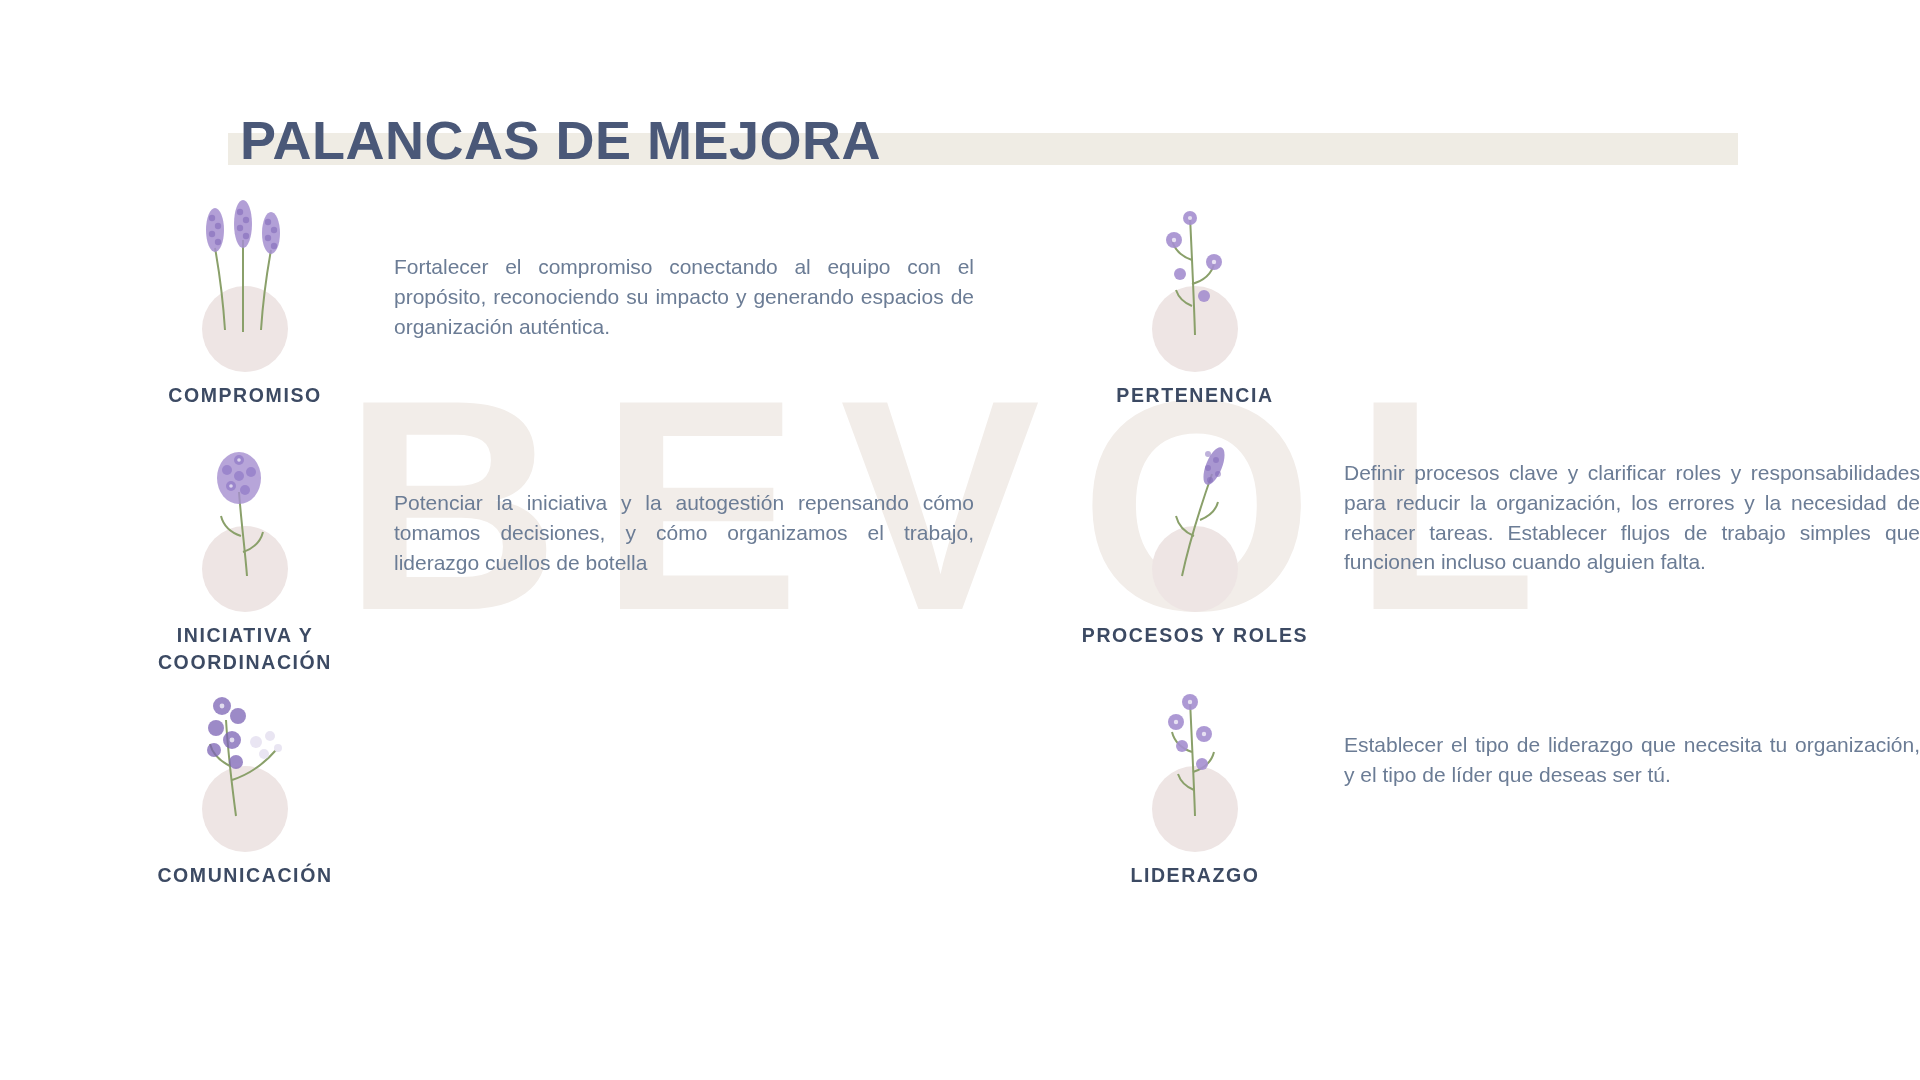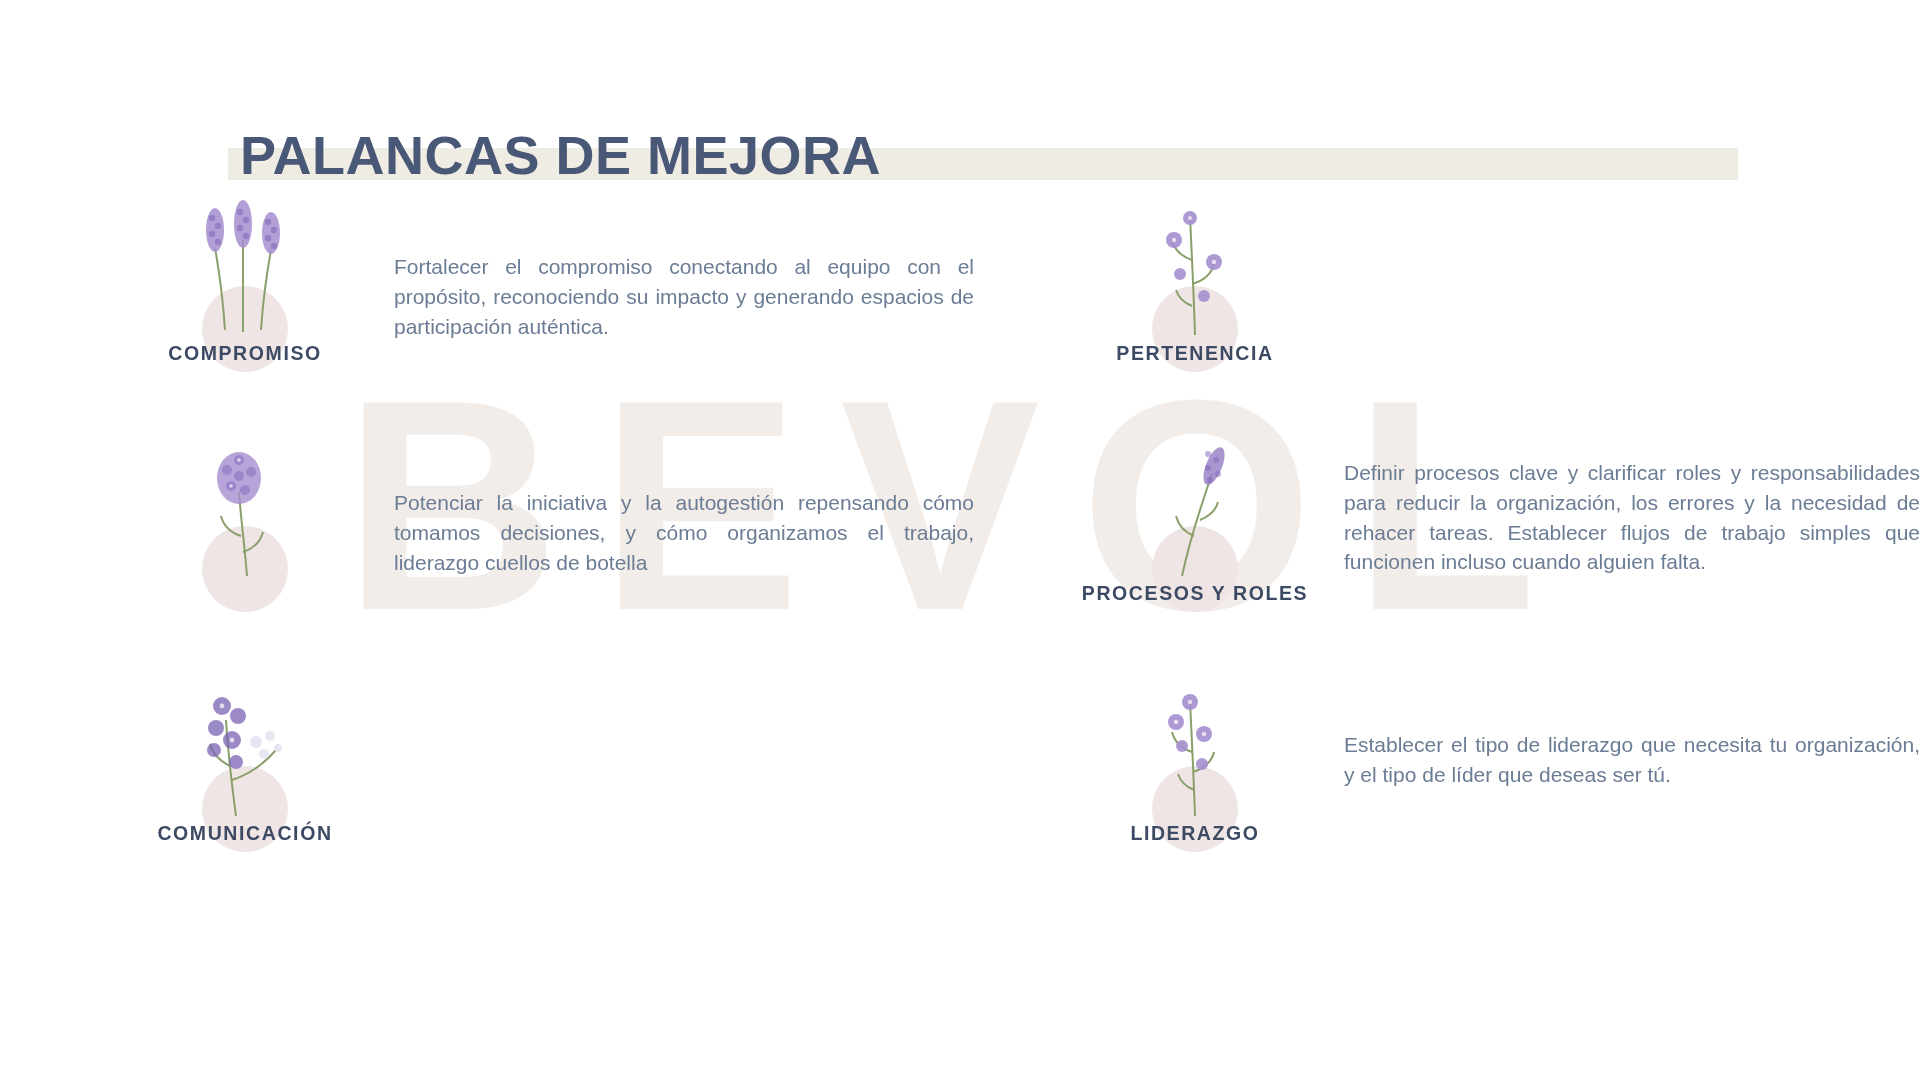--- a/index.html
+++ b/index.html
@@ -36,21 +36,21 @@
     line-height: 1;
     user-select: none;
     z-index: 0;
     white-space: nowrap;
   }
 
   
   .title-wrap {
     position: absolute;
     left: 228px;
-    top: 120px;
+    top: 105px;
     width: 1520px;
     height: 70px;
     z-index: 2;
   }
   .title-bar {
     position: absolute;
     left: 0;
     top: 28px;
     width: 1510px;
     height: 32px;
@@ -114,20 +114,21 @@
     bottom: -32px;
     width: 86px;
     height: 86px;
     border-radius: 50%;
     background: #eee5e4;
     z-index: 0;
   }
   .icon-art svg { position: relative; z-index: 1; }
 
   .item-label {
+    margin-top: 42px;
     font-size: 19.5px;
     font-weight: 700;
     letter-spacing: 1.6px;
     color: #3c4a63;
     line-height: 1.35;
     text-transform: uppercase;
     position: relative;
     z-index: 2;
   }
 
@@ -194,21 +195,21 @@
                   <circle cx="61" cy="36" r="3.2"></circle>
                 <circle cx="83" cy="22" r="3.2"></circle>
                   <circle cx="89" cy="30" r="3.2"></circle>
                 <circle cx="83" cy="38" r="3.2"></circle>
                   <circle cx="89" cy="46" r="3.2"></circle>
               </g>
             </svg>
           </div>
           <div class="item-label">COMPROMISO</div>
         </div>
-        <div class="desc d-compromiso">Fortalecer el compromiso conectando al equipo con el propósito, reconociendo su impacto y generando espacios de participación auténtica.</div>
+        <div class="desc d-compromiso">Fortalecer el compromiso conectando al equipo con el propósito, reconociendo su impacto y generando espacios de organización auténtica.</div>
       </div>
 
       <div class="cell cell-right">
         <div class="icon-col">
           <div class="icon-art">
             <div class="icon-circle"></div>
             <svg width="110" height="140" viewBox="0 0 110 140">
               <g stroke="#8aa06a" stroke-width="2" fill="none">
                 <path d="M55 135 C 54 100, 52 60, 50 16"></path>
                 <path d="M52 60 C 40 56, 34 48, 32 40"></path>
@@ -257,20 +258,21 @@
                   <circle cx="46" cy="46" r="5"></circle>
                 <circle cx="60" cy="50" r="5"></circle>
                   <circle cx="54" cy="36" r="5"></circle>
               </g>
               <g fill="#ffffff" opacity="0.65">
                 <circle cx="54" cy="20" r="1.8"></circle>
                   <circle cx="46" cy="46" r="1.8"></circle>
               </g>
             </svg>
           </div>
+          <div class="item-label lbl-iniciativa">INICIATIVA Y COORDINACIÓN</div>
         </div>
         <div class="desc d-iniciativa">Potenciar la iniciativa y la autogestión repensando cómo tomamos decisiones, y cómo organizamos el trabajo, liderazgo cuellos de botella</div>
       </div>
 
       <div class="cell cell-right">
         <div class="icon-col">
           <div class="icon-art">
             <div class="icon-circle"></div>
             <svg width="110" height="140" viewBox="0 0 110 140">
               <g stroke="#8aa06a" stroke-width="2" fill="none">

